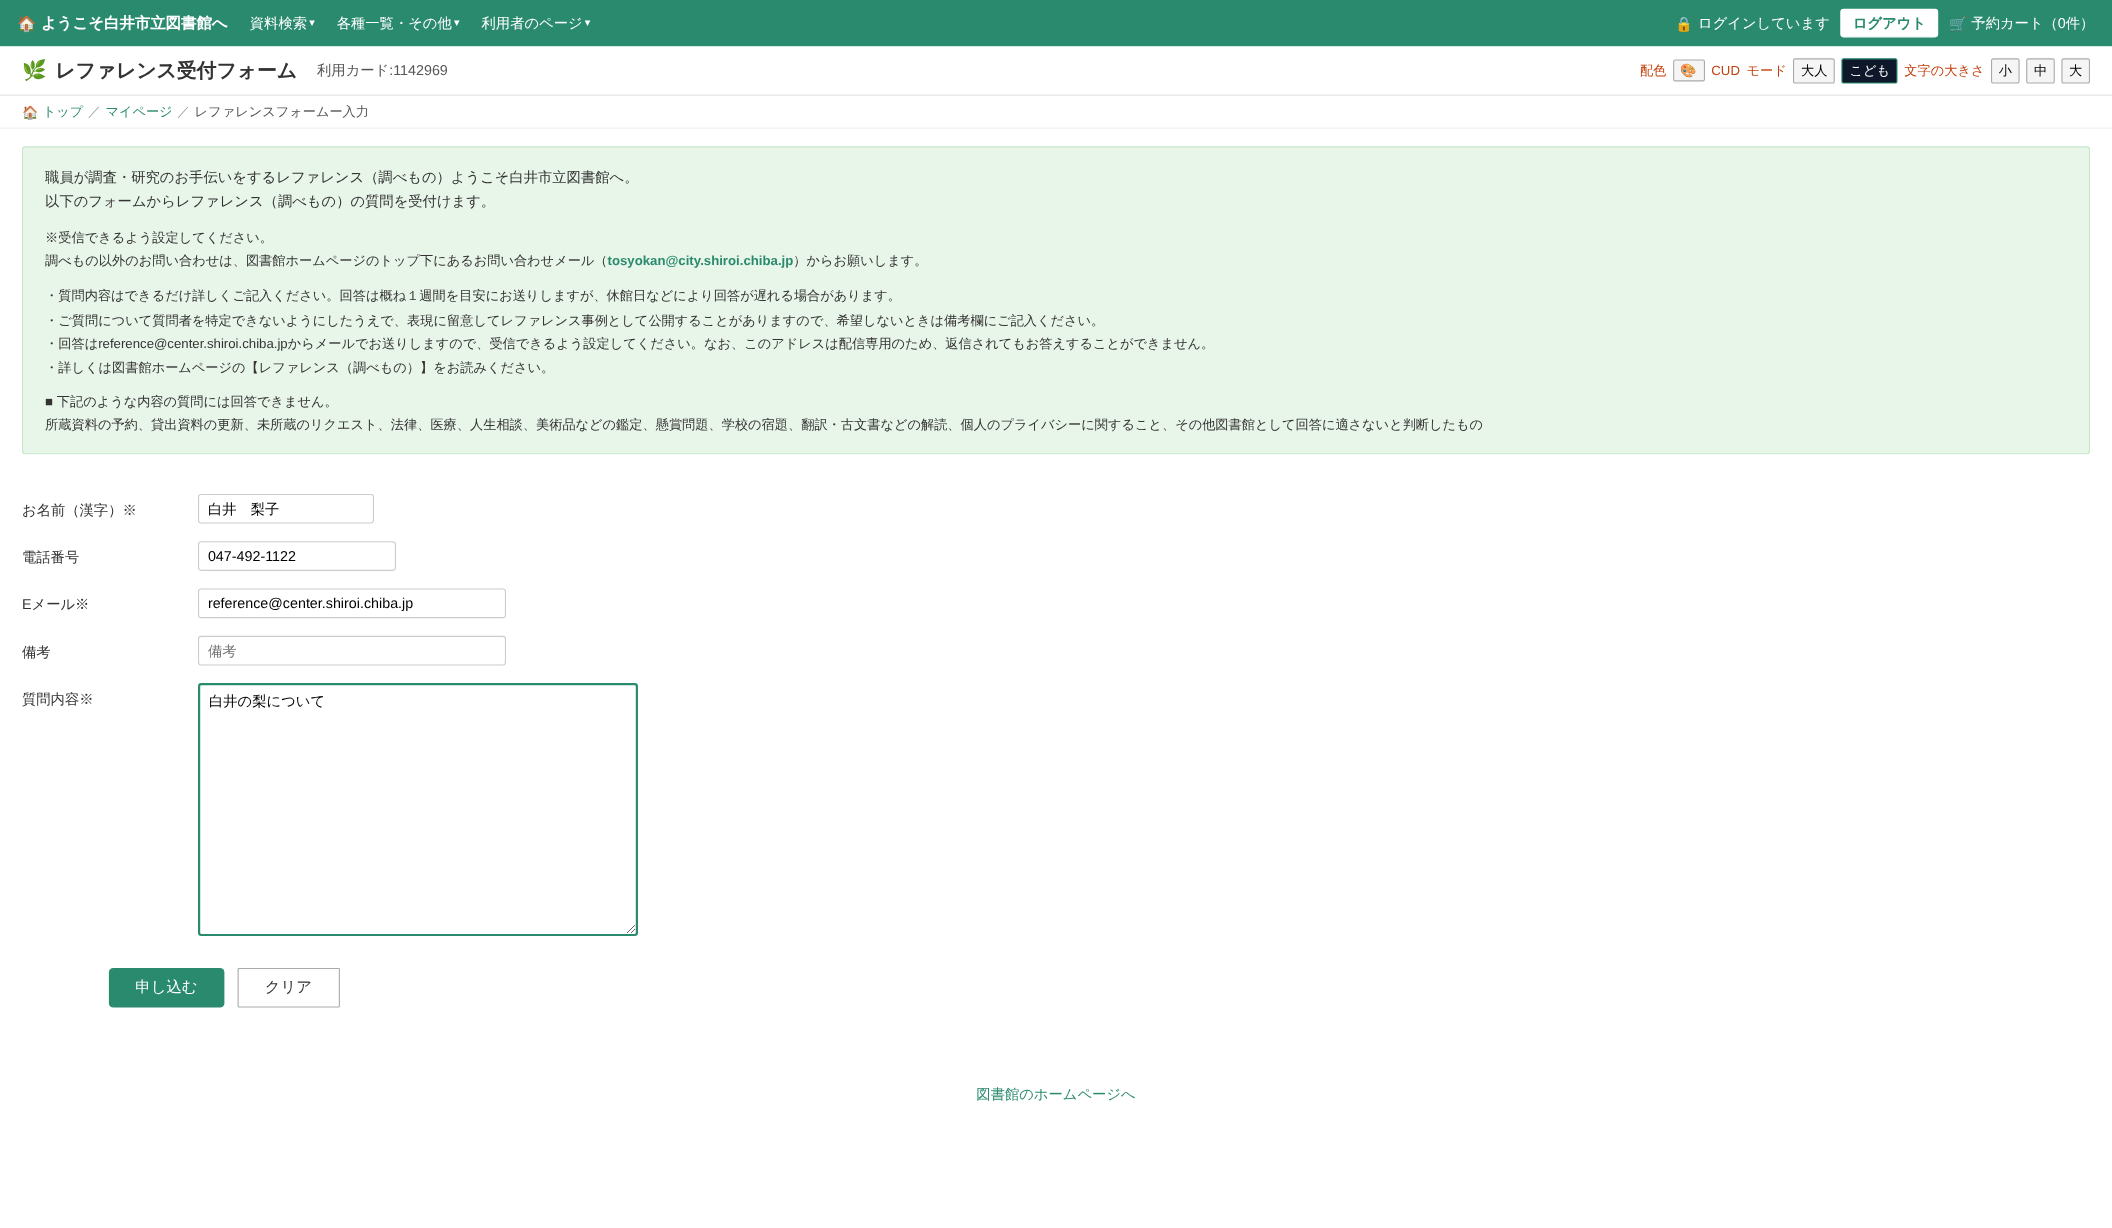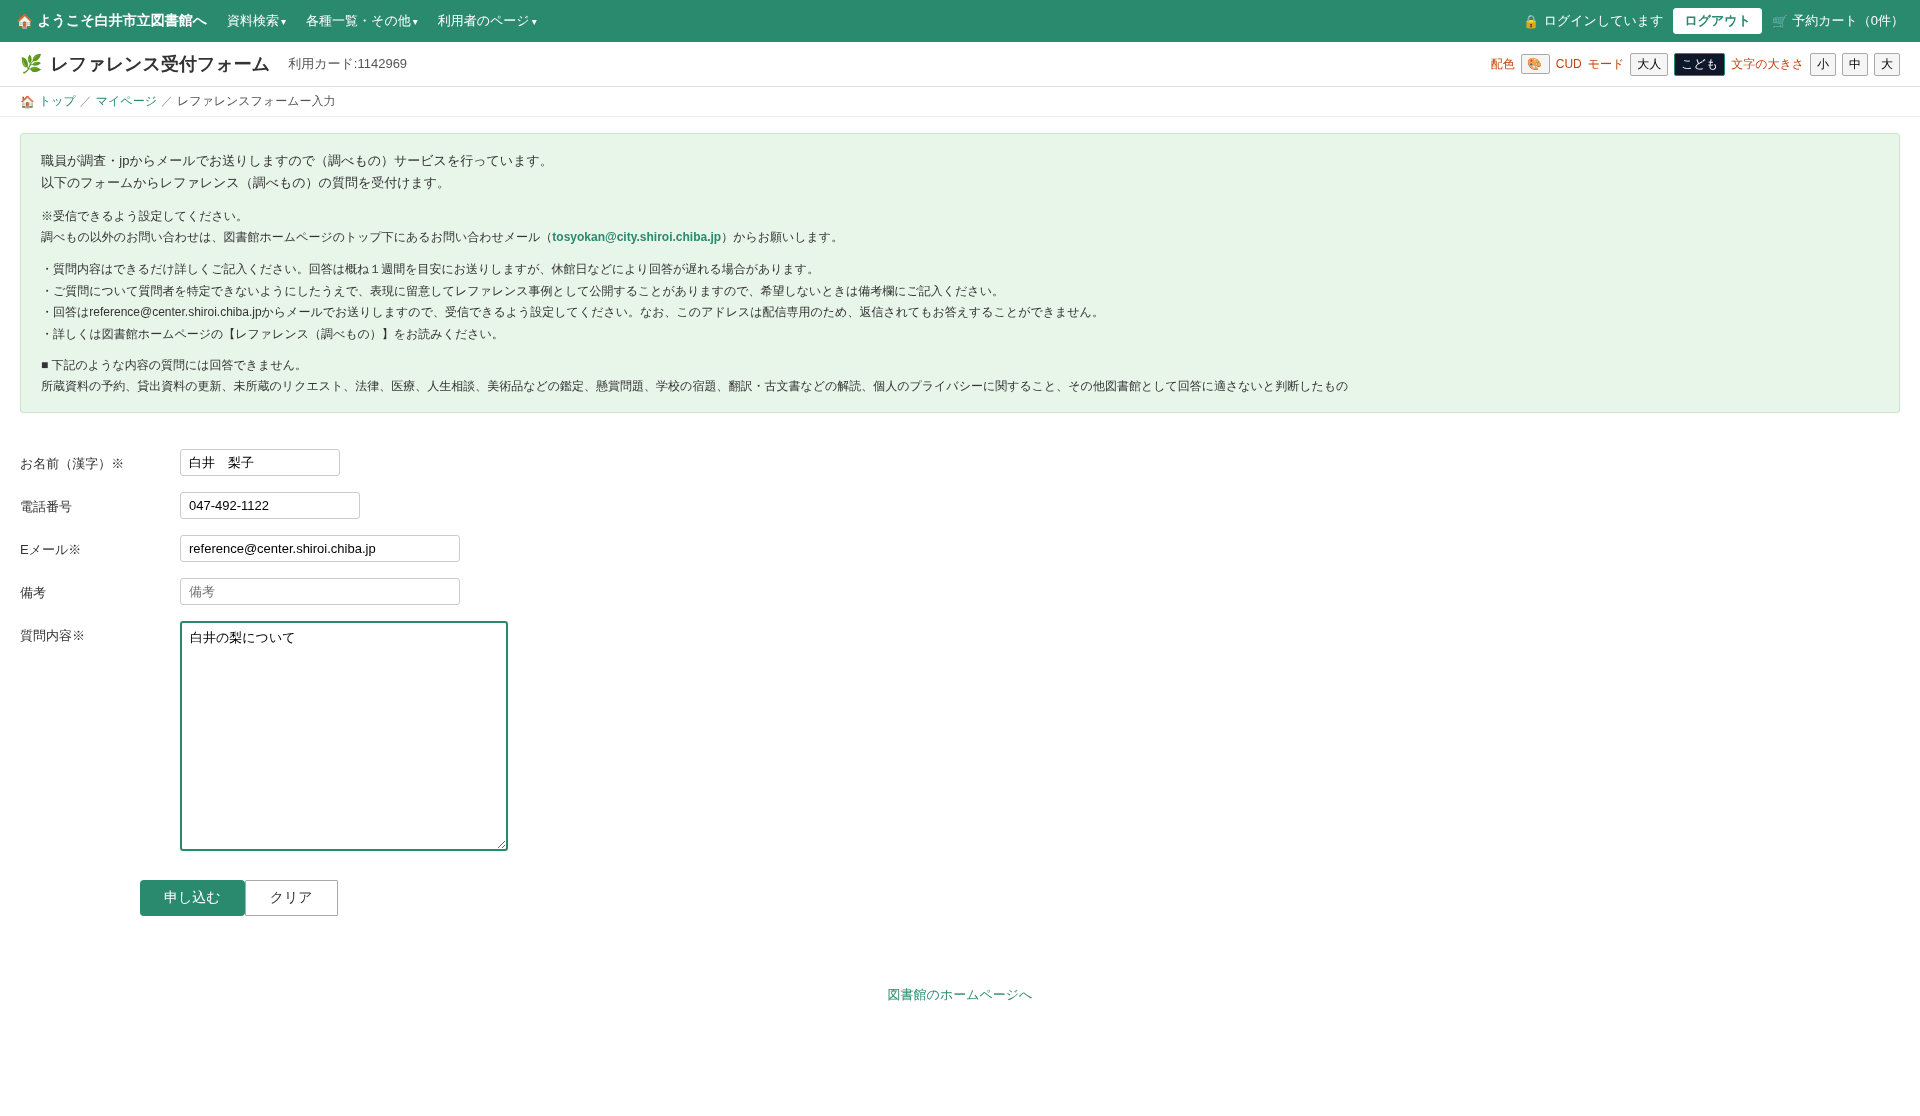--- a/index.html
+++ b/index.html
@@ -170,29 +170,29 @@
       font-size: 13px;
       outline: none;
     }
     .form-input textarea {
       border: 2px solid #2a8a6e;
       border-radius: 3px;
       padding: 6px 8px;
       font-size: 13px;
       resize: vertical;
       outline: none;
-      width: 328px;
+      width: 400px;
       height: 230px;
     }
 
     
     .btn-area {
       display: flex;
-      gap: 0;
-      margin-left: 120px;
+      gap: 12px;
+      margin-left: 79px;
       padding: 10px 0 20px;
     }
     .btn-submit {
       background: #2a8a6e;
       color: #fff;
       border: none;
       border-radius: 4px;
       padding: 8px 24px;
       font-size: 14px;
       cursor: pointer;
@@ -279,21 +279,21 @@
   <span>🏠</span>
   <a>トップ</a>
   <span class="sep"> ／ </span>
   <a>マイページ</a>
   <span class="sep"> ／ </span>
   <span>レファレンスフォームー入力</span>
 </div>
 
 <div class="info-box">
   <div class="intro">
-    <div>職員が調査・jpからメールでお送りしますので（調べもの）サービスを行っています。</div>
+    <div>職員が調査・研究のお手伝いをするレファレンス（調べもの）ようこそ白井市立図書館へ。</div>
     <div>以下のフォームからレファレンス（調べもの）の質問を受付けます。</div>
   </div>
   <div class="note">
     <div>※受信できるよう設定してください。</div>
     <div>
       <span>調べもの以外のお問い合わせは、図書館ホームページのトップ下にあるお問い合わせメール（</span><span class="email-link">tosyokan@city.shiroi.chiba.jp</span><span>）からお願いします。</span>
     </div>
   </div>
   <div class="note-items">
     <div>・質問内容はできるだけ詳しくご記入ください。回答は概ね１週間を目安にお送りしますが、休館日などにより回答が遅れる場合があります。</div>

